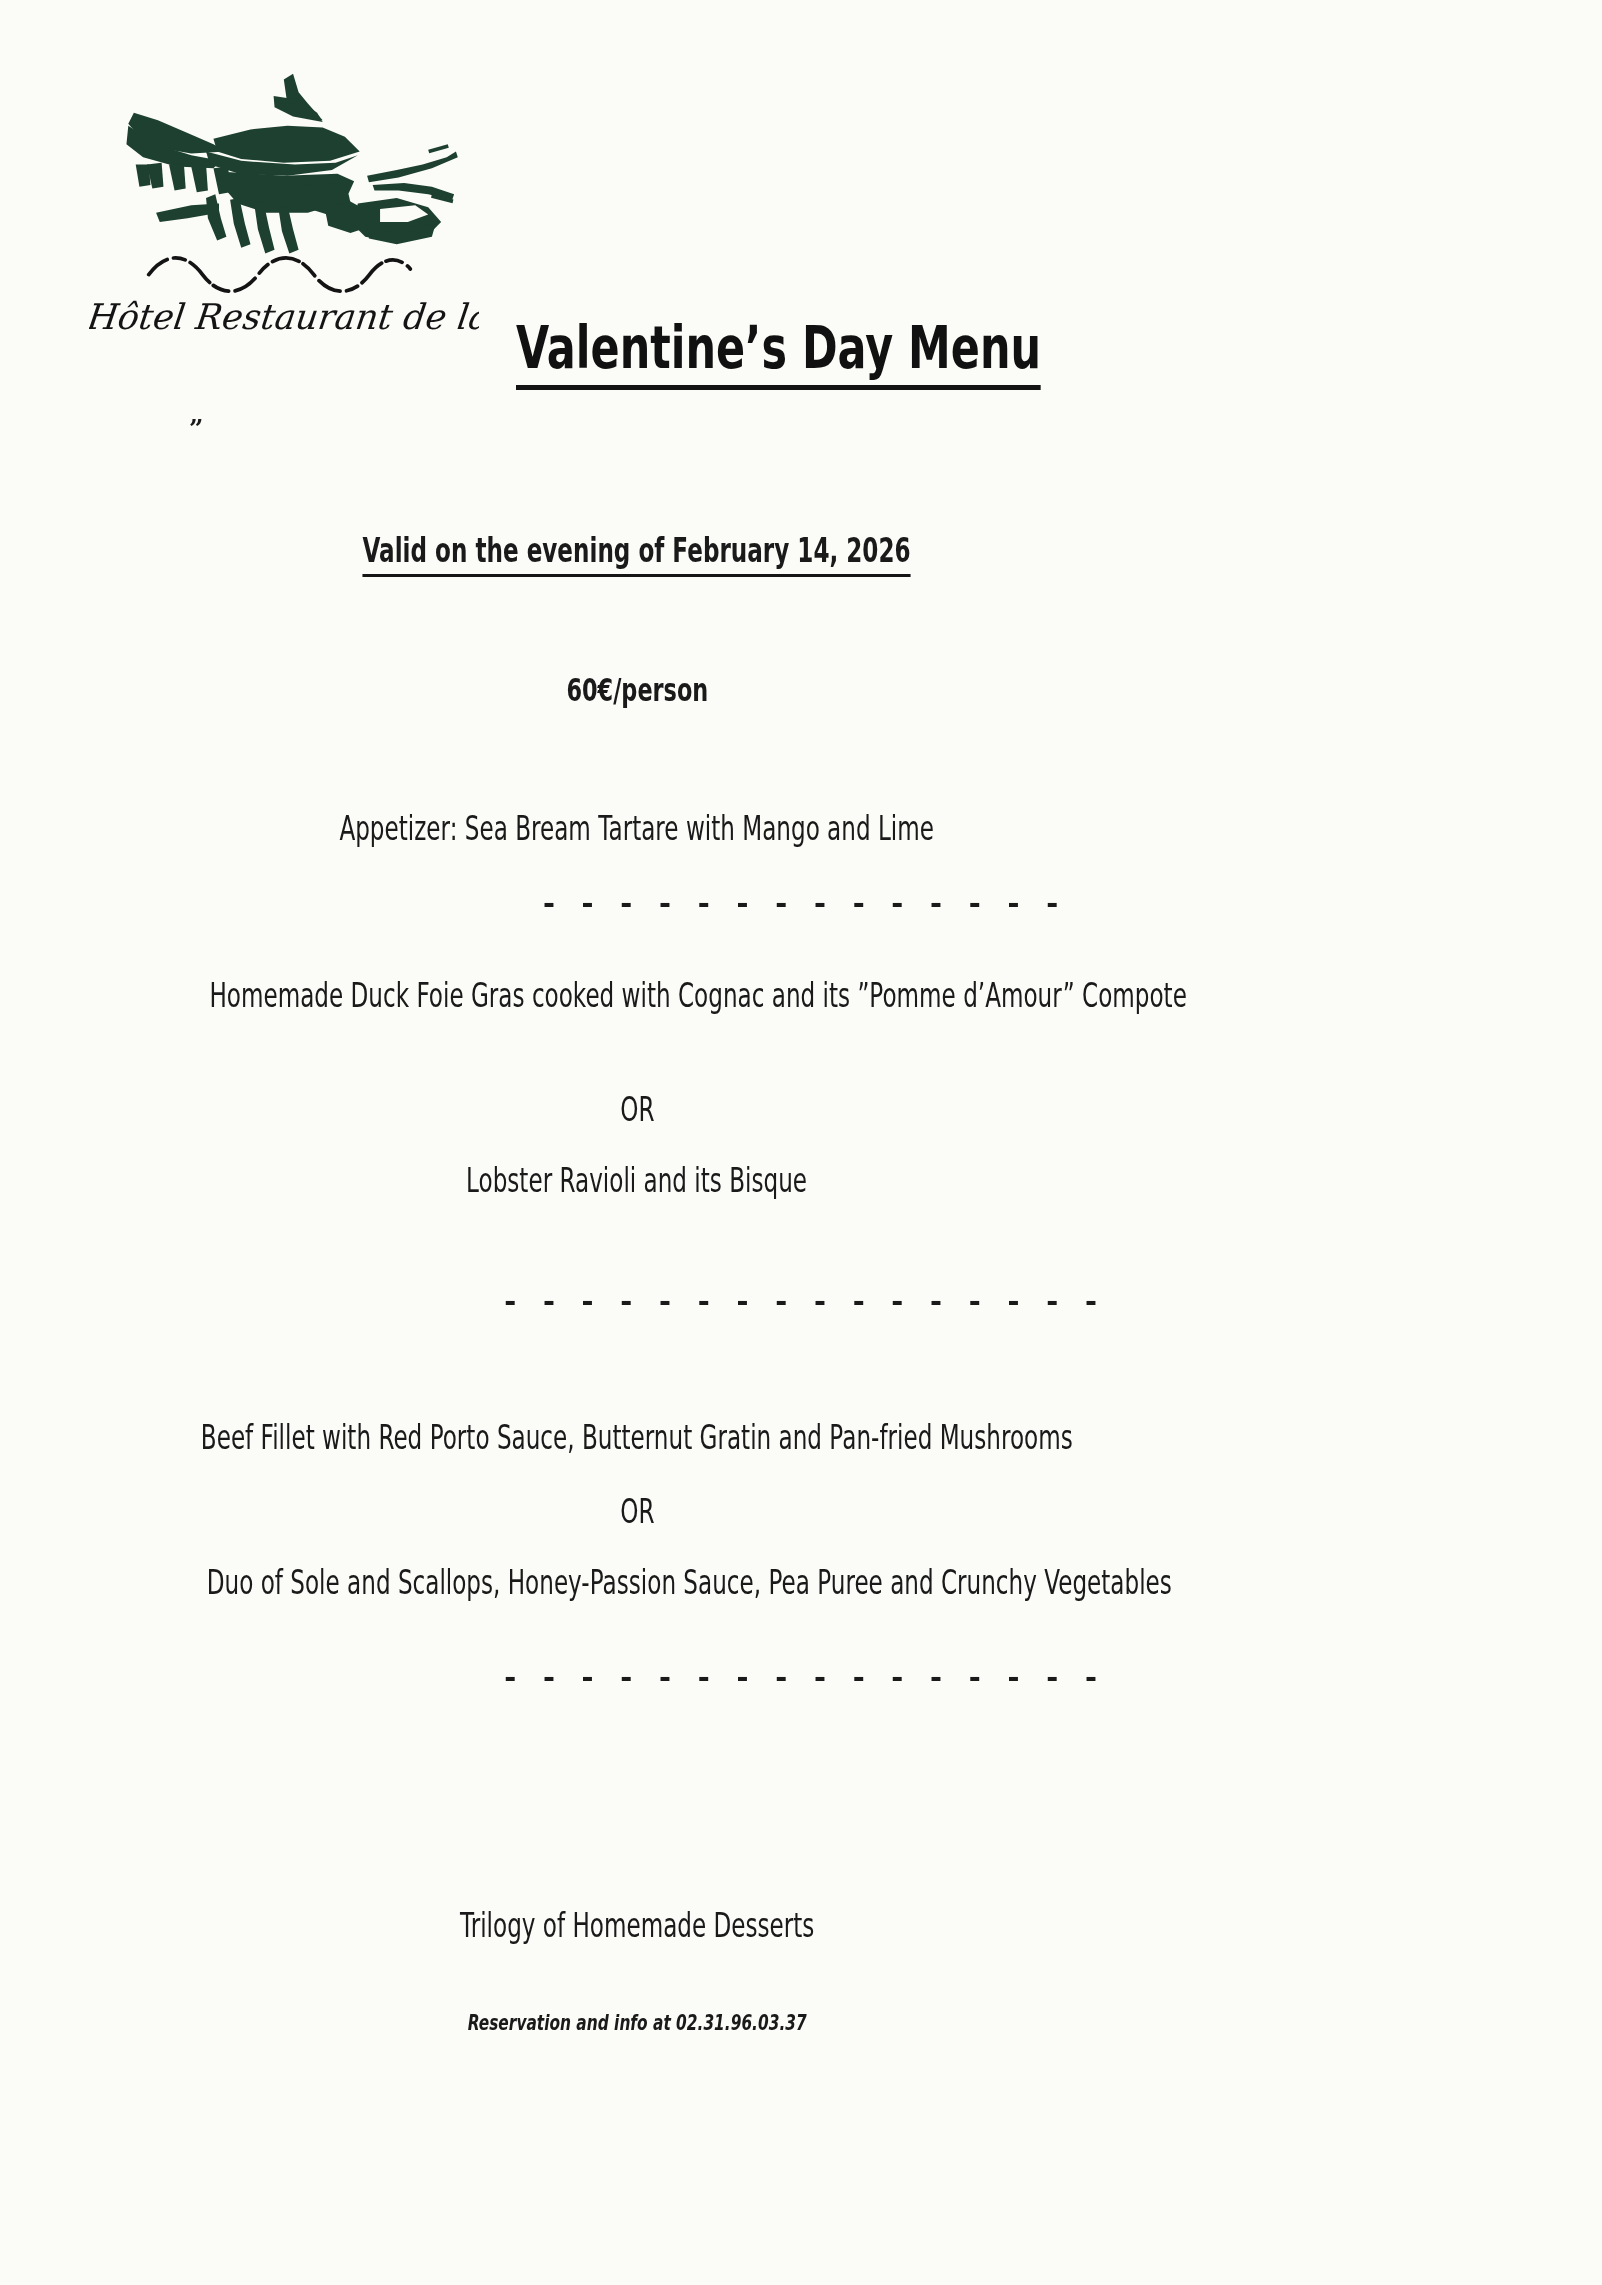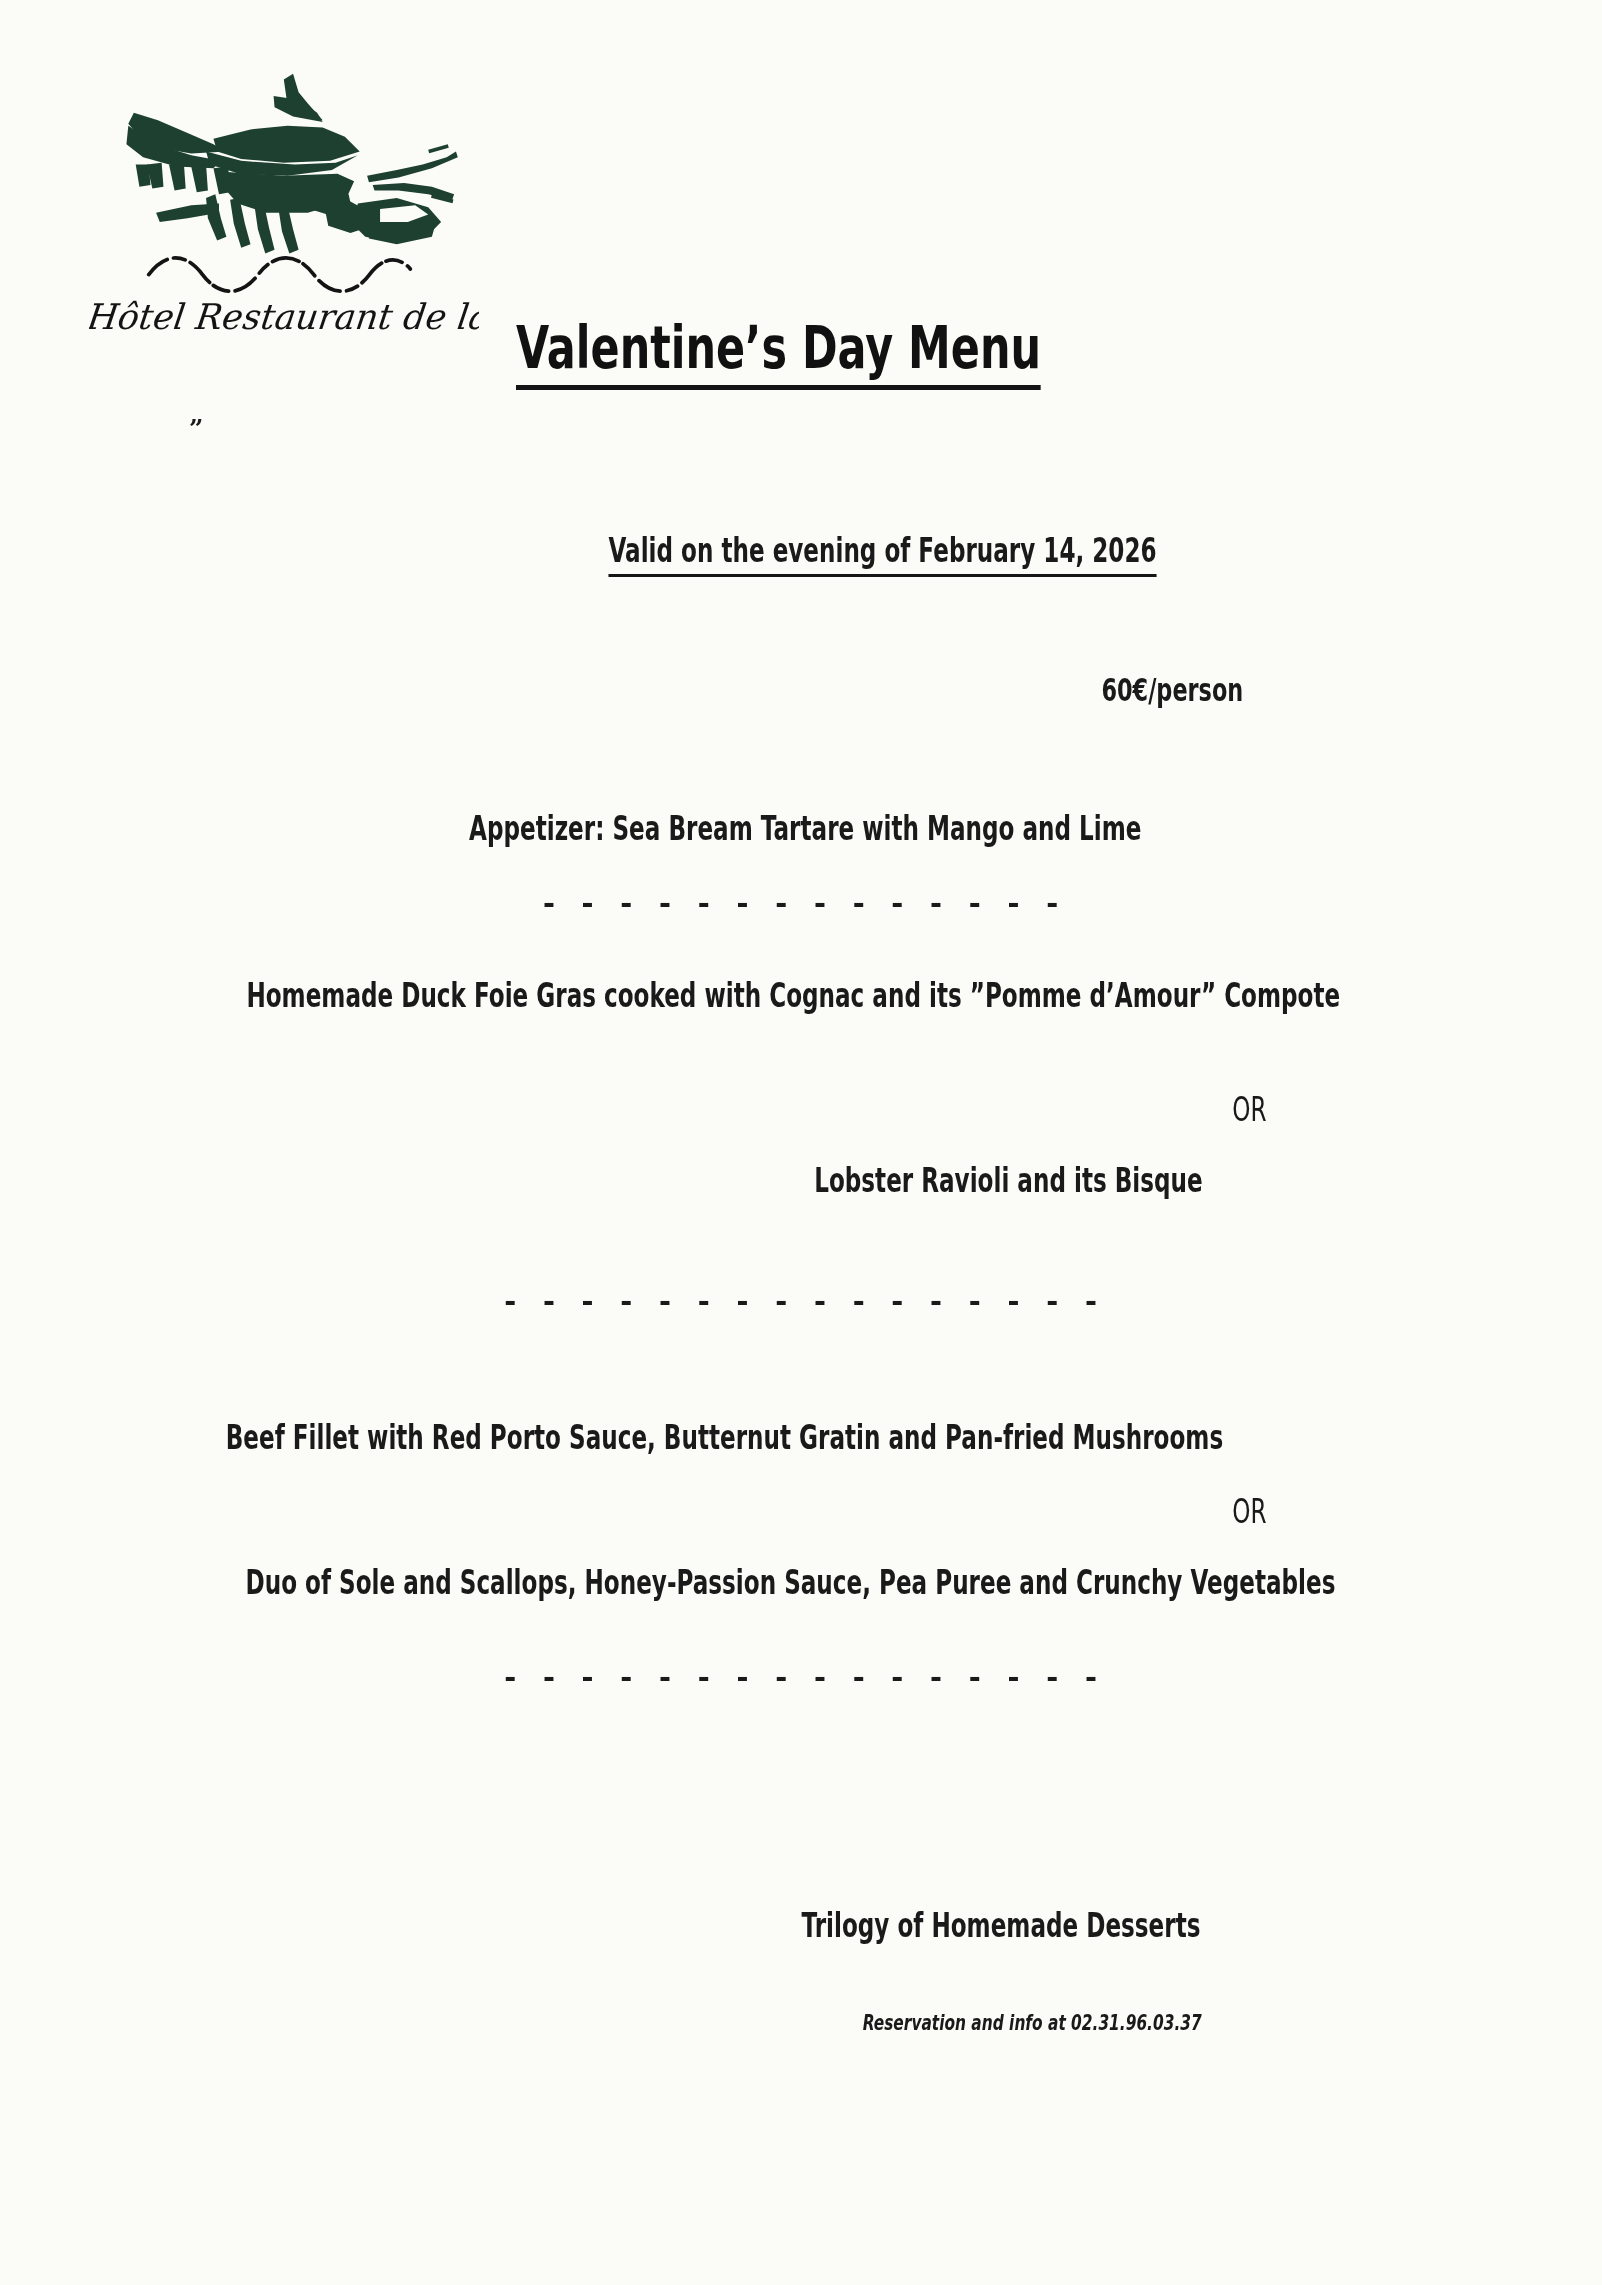--- a/index.html
+++ b/index.html
@@ -80,21 +80,21 @@
   
   .body-col {
     position: absolute;
     left: 0;
     top: 0;
     width: 1603px;
   }
   .line {
     position: absolute;
     width: 1274px;
-    text-align: right;
+    text-align: center;
     color: #1a1a1a;
     font-family: "DejaVu Sans", sans-serif;
     white-space: nowrap;
   }
   .line > span {
     display: inline-block;
     transform: scaleX(0.70);
     transform-origin: center top;
   }
 
@@ -107,22 +107,21 @@
     border-bottom: 3.7px solid #161616;
     padding-bottom: 3.7px;
   }
   .t-price {
     top: 671px;
     font-size: 32px;
     font-weight: bold;
   }
   .t-dish {
     font-size: 33px;
-    font-weight: bold;
-    padding-left: 12px;
+    font-weight: normal;
   }
   .t-or {
     font-size: 33px;
     font-weight: normal;
   }
   .t-footer {
     top: 2010px;
     font-size: 22px;
     font-weight: bold;
     font-style: italic;

